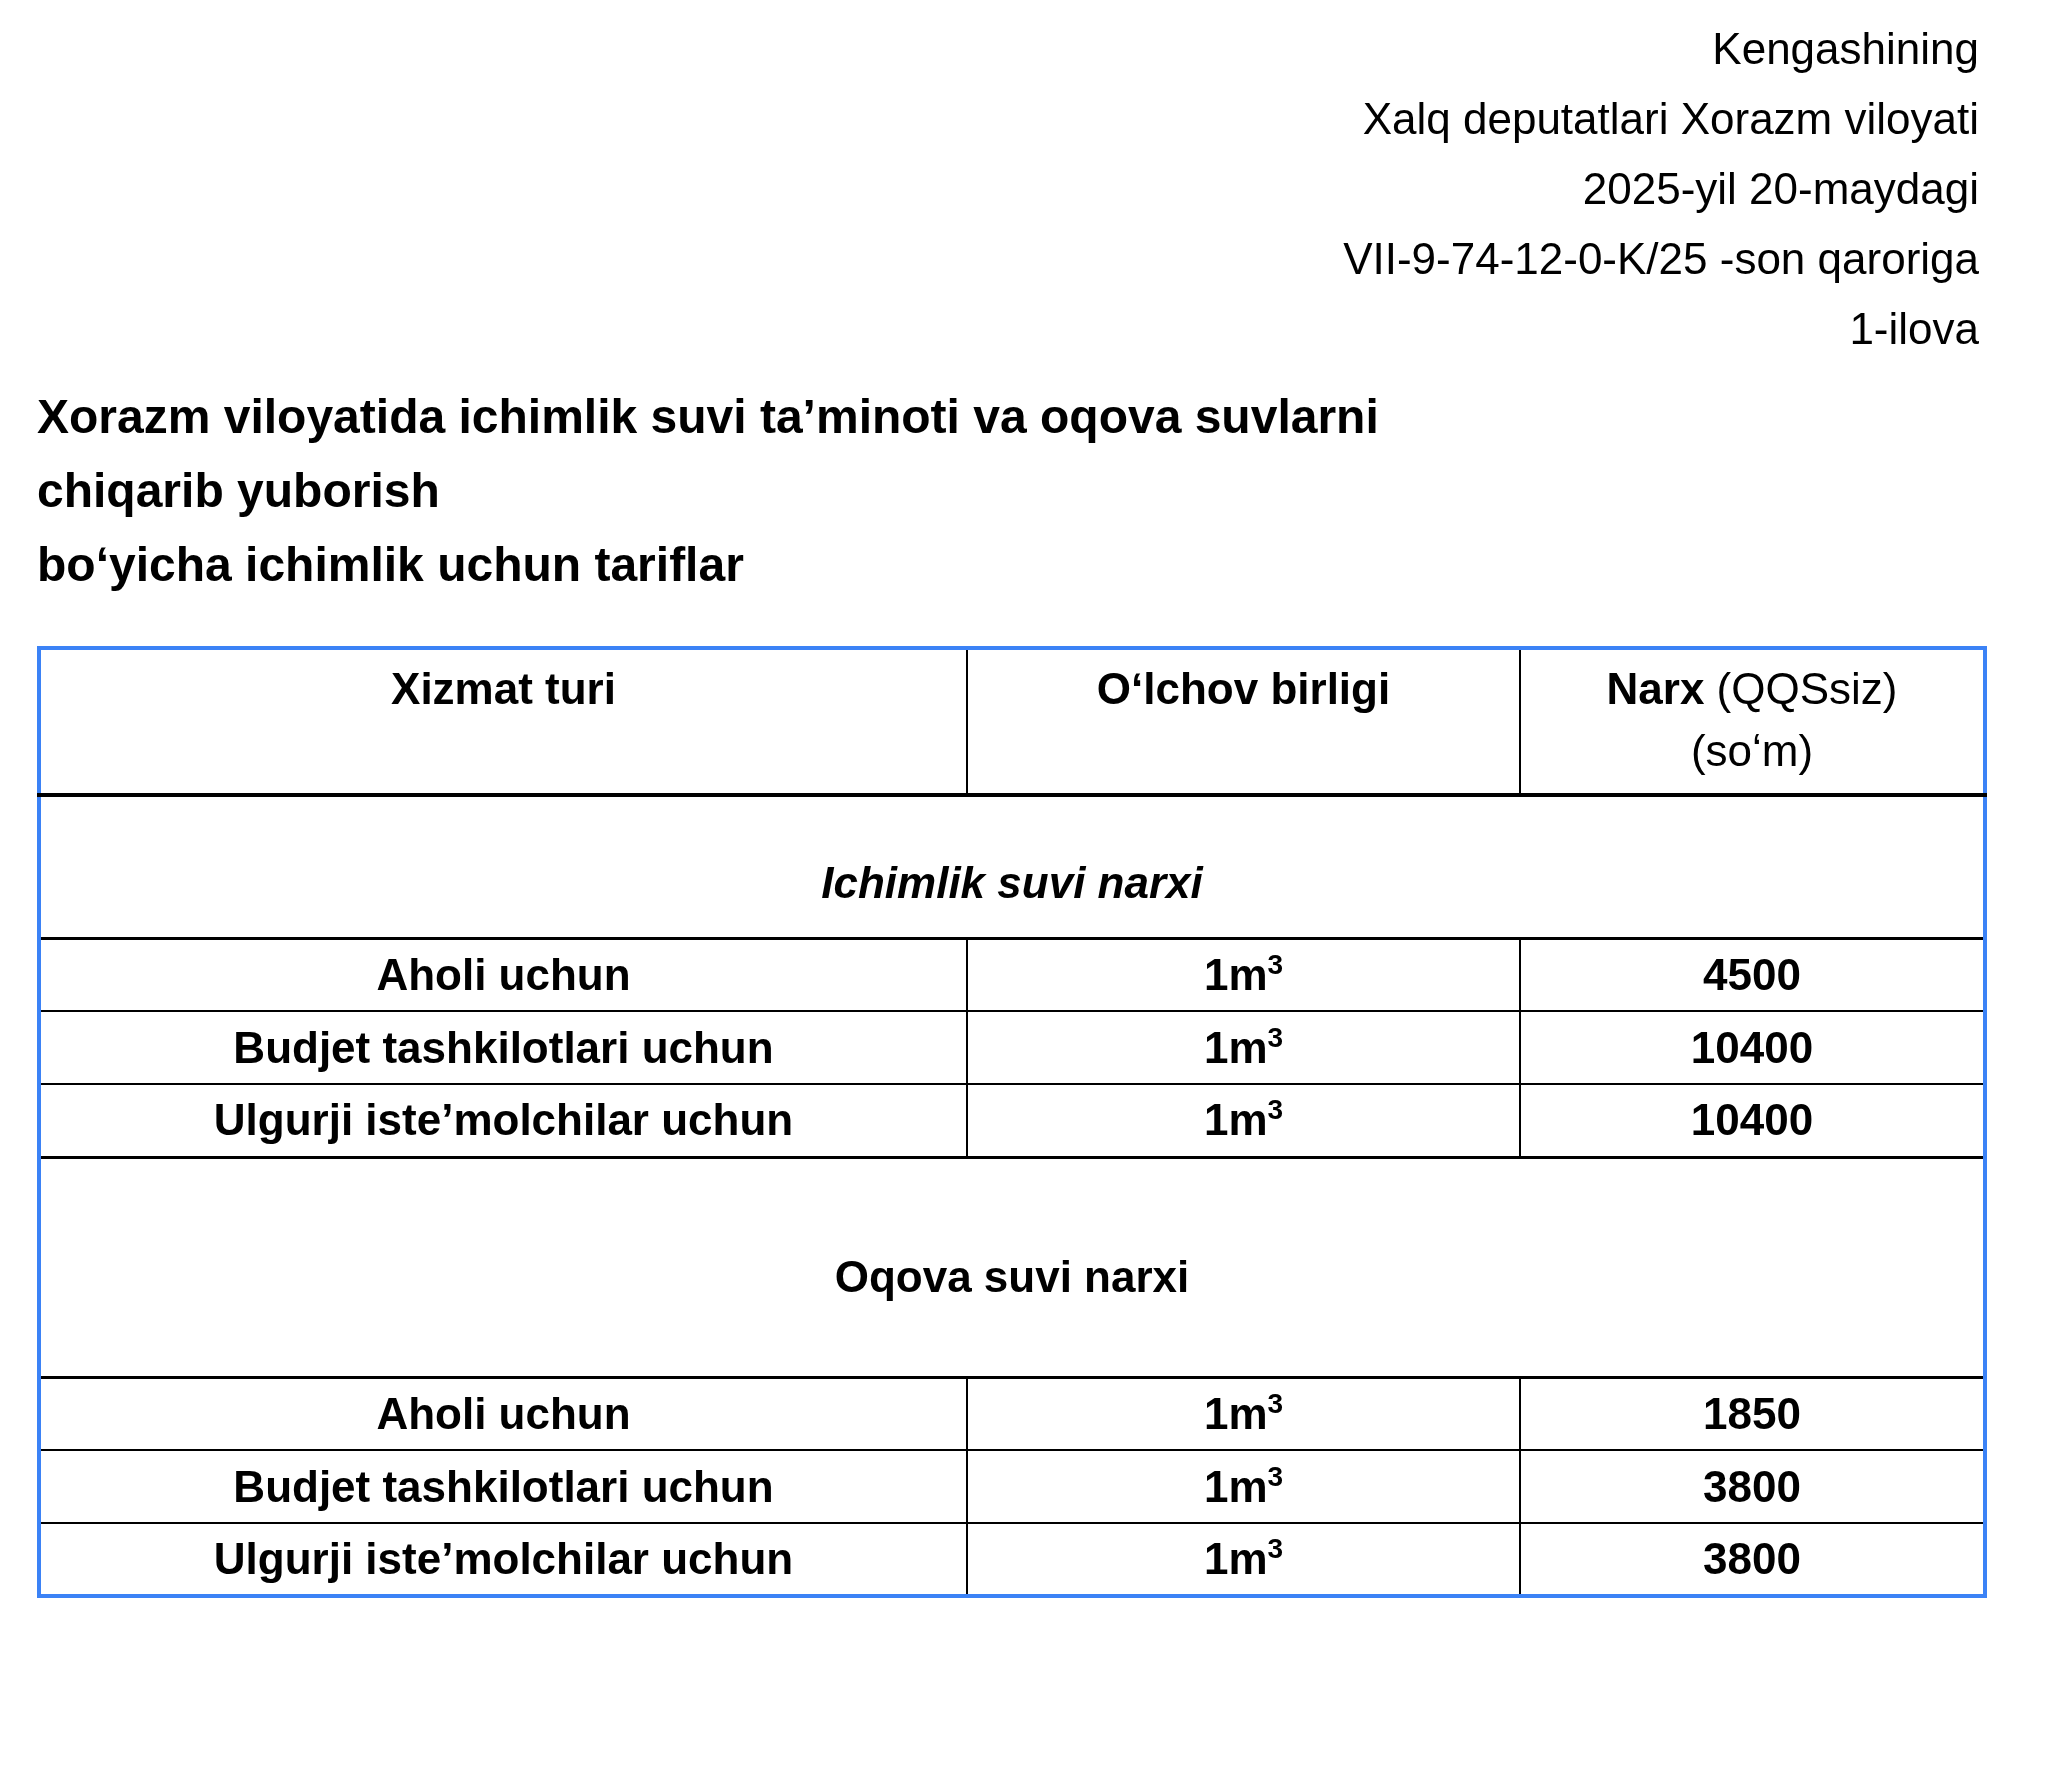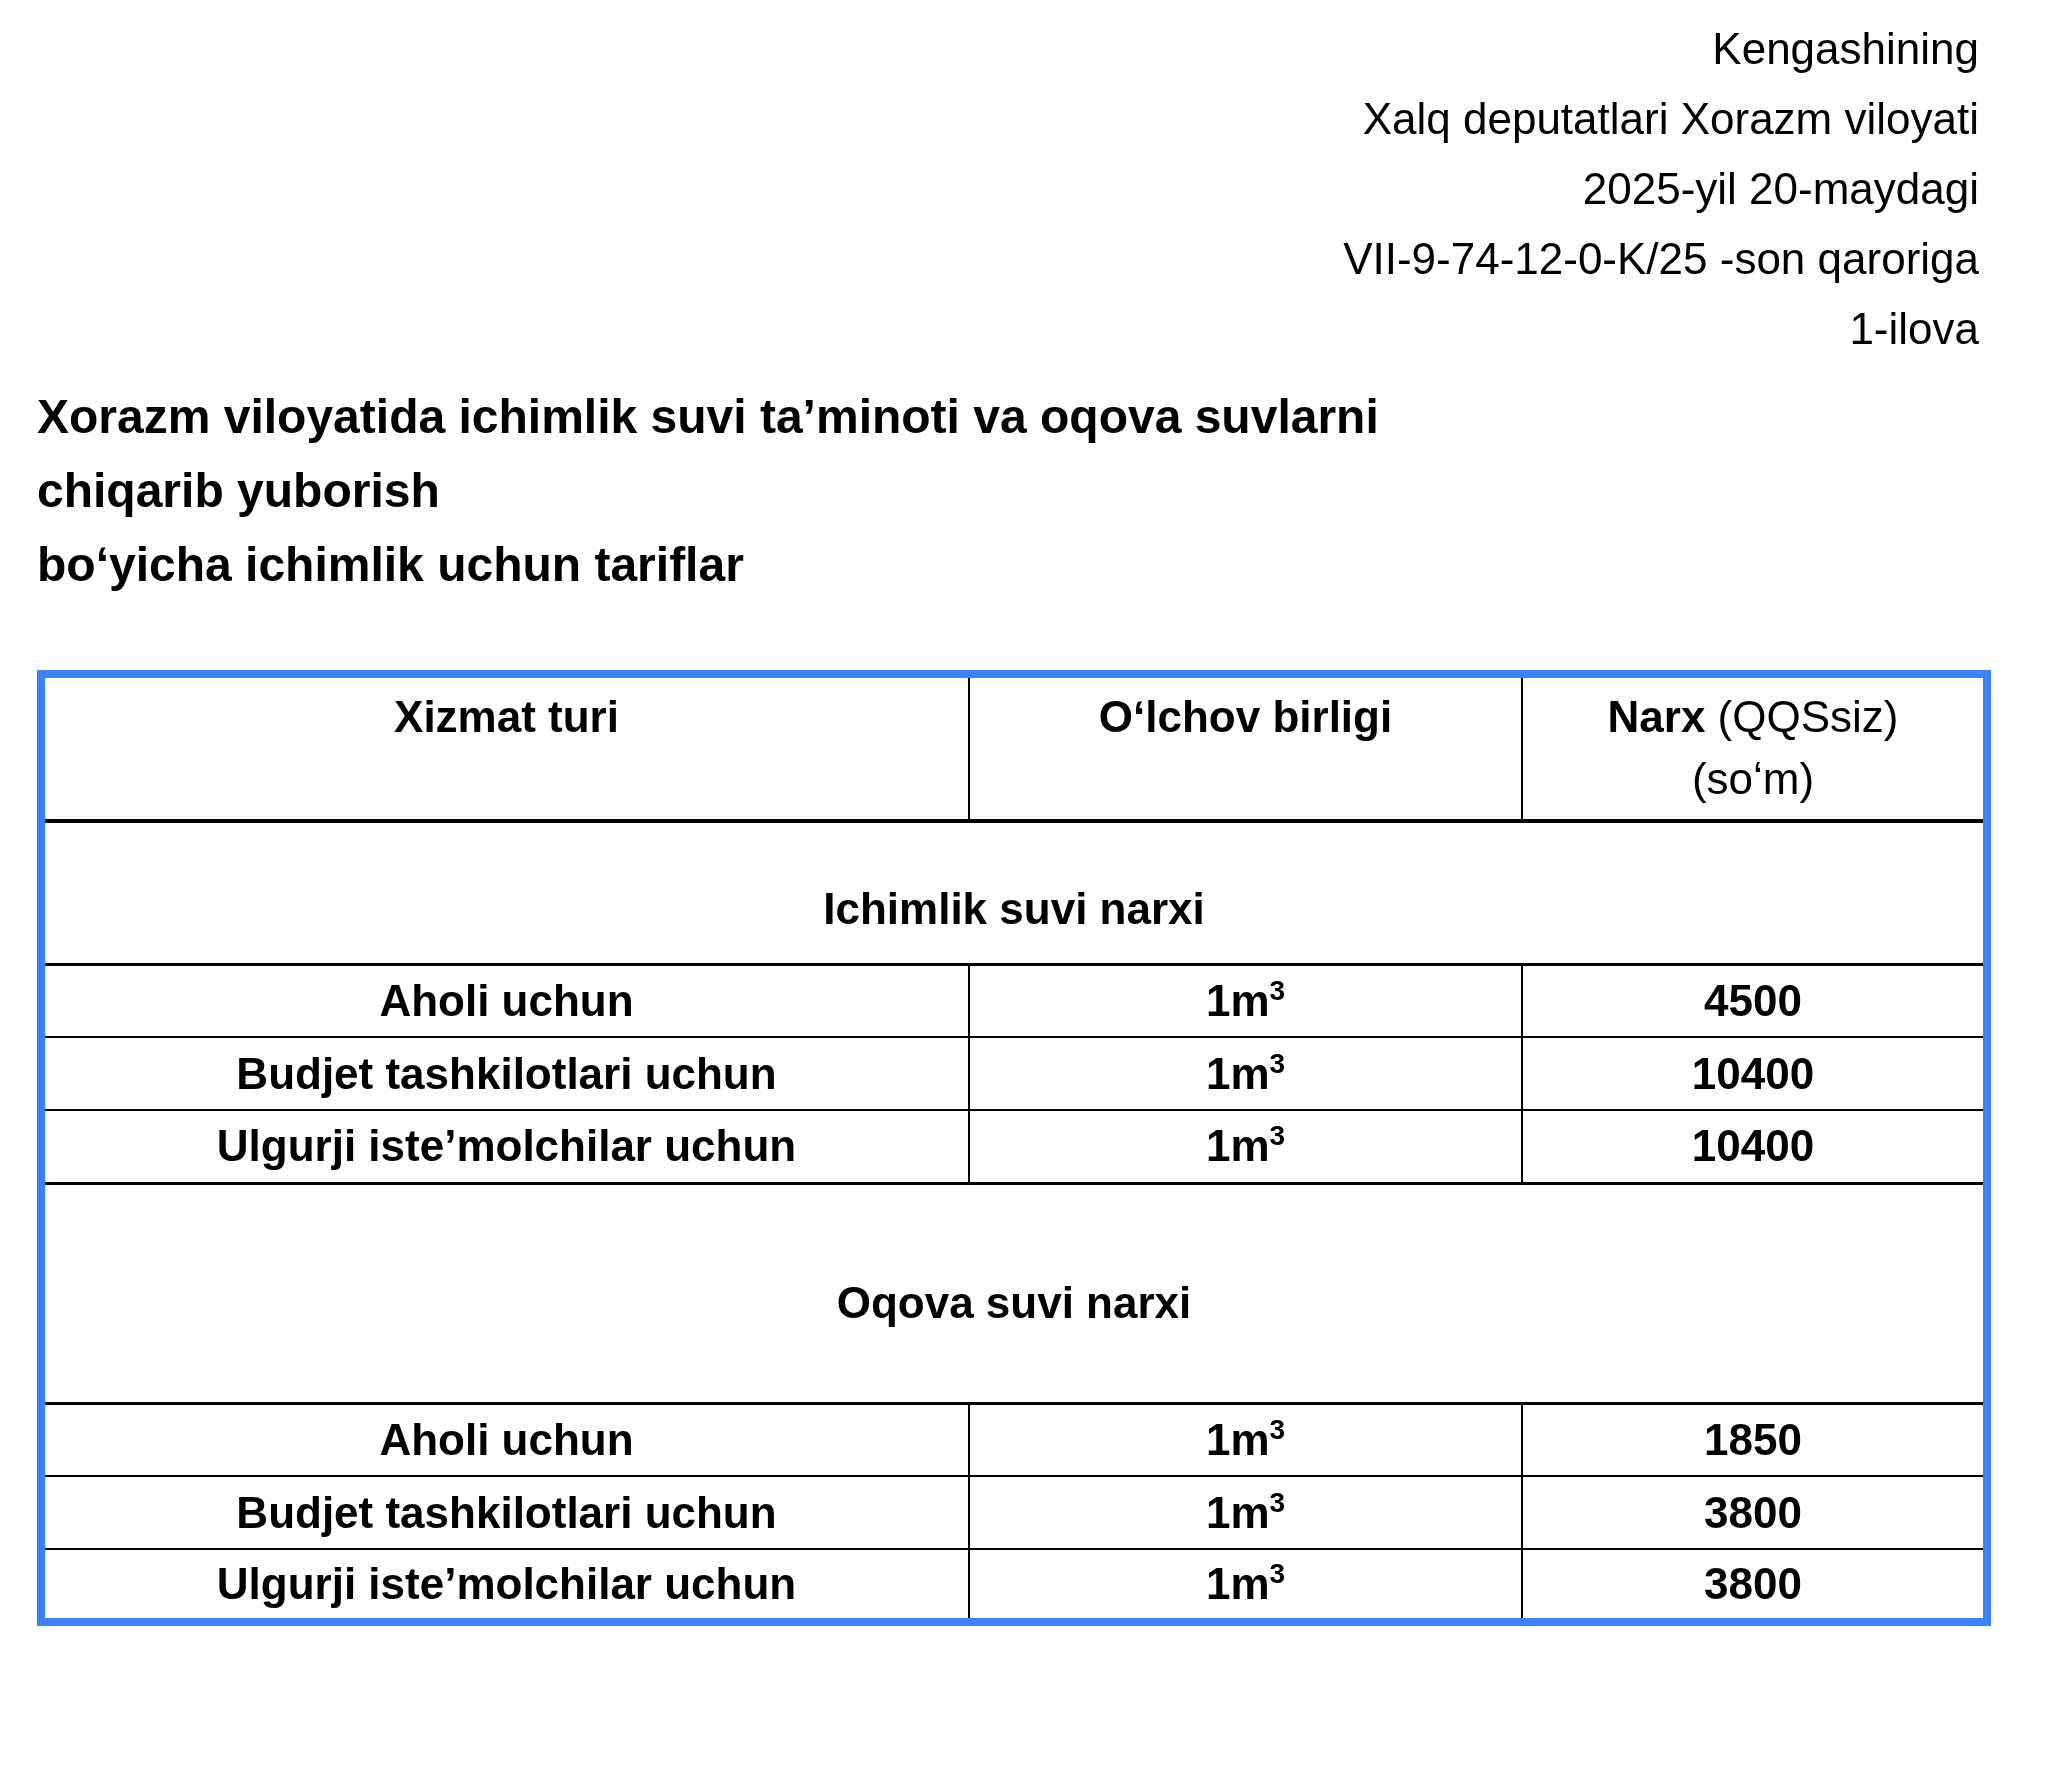--- a/index.html
+++ b/index.html
@@ -29,25 +29,25 @@
   }
   
   .doc-title {
     margin-top: 16px;
     font-size: 48px;
     line-height: 74px;
     font-weight: 700;
   }
   
   table.tariff {
-    margin-top: 68px;
+    margin-top: 44px;
     border-collapse: collapse;
     table-layout: fixed;
     width: 1946px;
-    border: 8px solid #3b82f6;
+    border: 4px solid #3b82f6;
   }
   table.tariff col.c1 { width: 928px; }
   table.tariff col.c2 { width: 553px; }
   table.tariff col.c3 { width: 465px; }
   table.tariff td {
     border: 2px solid #000;
     text-align: center;
     font-size: 44px;
     padding: 0;
     box-sizing: border-box;
@@ -60,21 +60,21 @@
     border-bottom: 4px solid #000;
     line-height: 62px;
   }
   tr.head-row td .regular { font-weight: 400; }
   tr.section-row td {
     font-weight: 700;
     border-top: 3px solid #000;
     border-bottom: 3px solid #000;
     vertical-align: middle;
   }
-  tr.section-row.section-0 td { height: 143px; padding-top: 32px; }
+  tr.section-row.section-0 td { height: 143px; padding-top: 32px; font-style: italic; }
   tr.section-row.section-1 td { height: 220px; padding-top: 20px; }
   tr.data-row td {
     height: 73px;
     vertical-align: middle;
     font-weight: 700;
   }
   td.unit-cell sup {
     font-size: 28px;
     line-height: 0;
     vertical-align: super;

